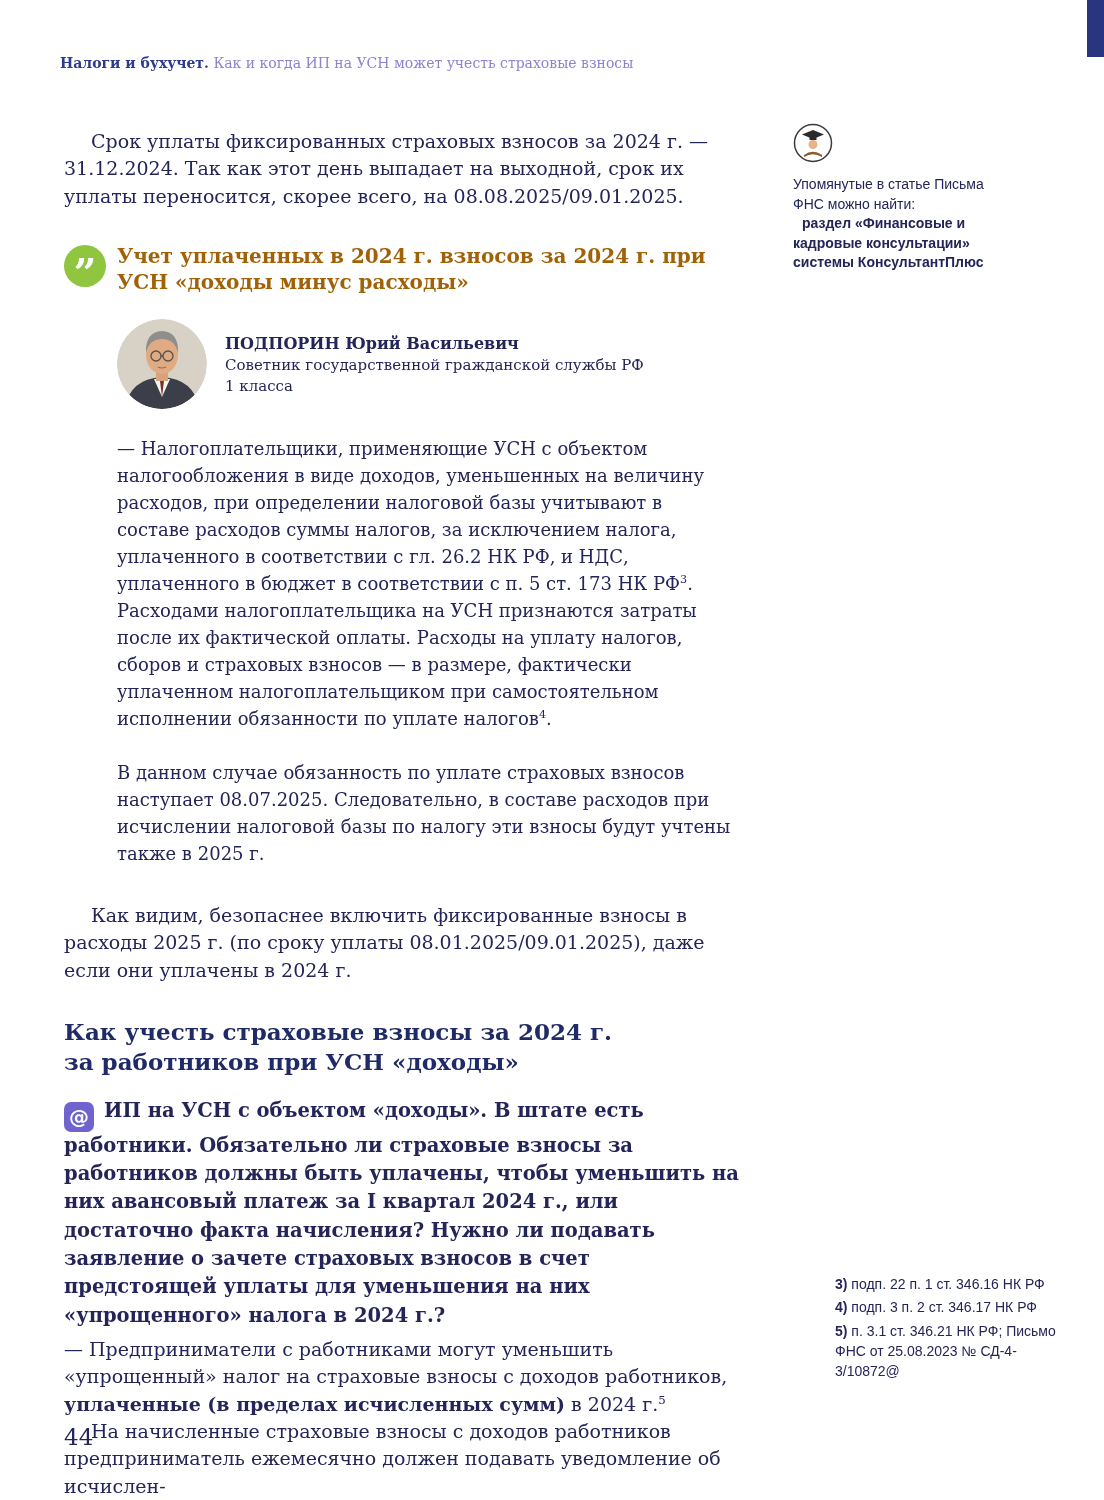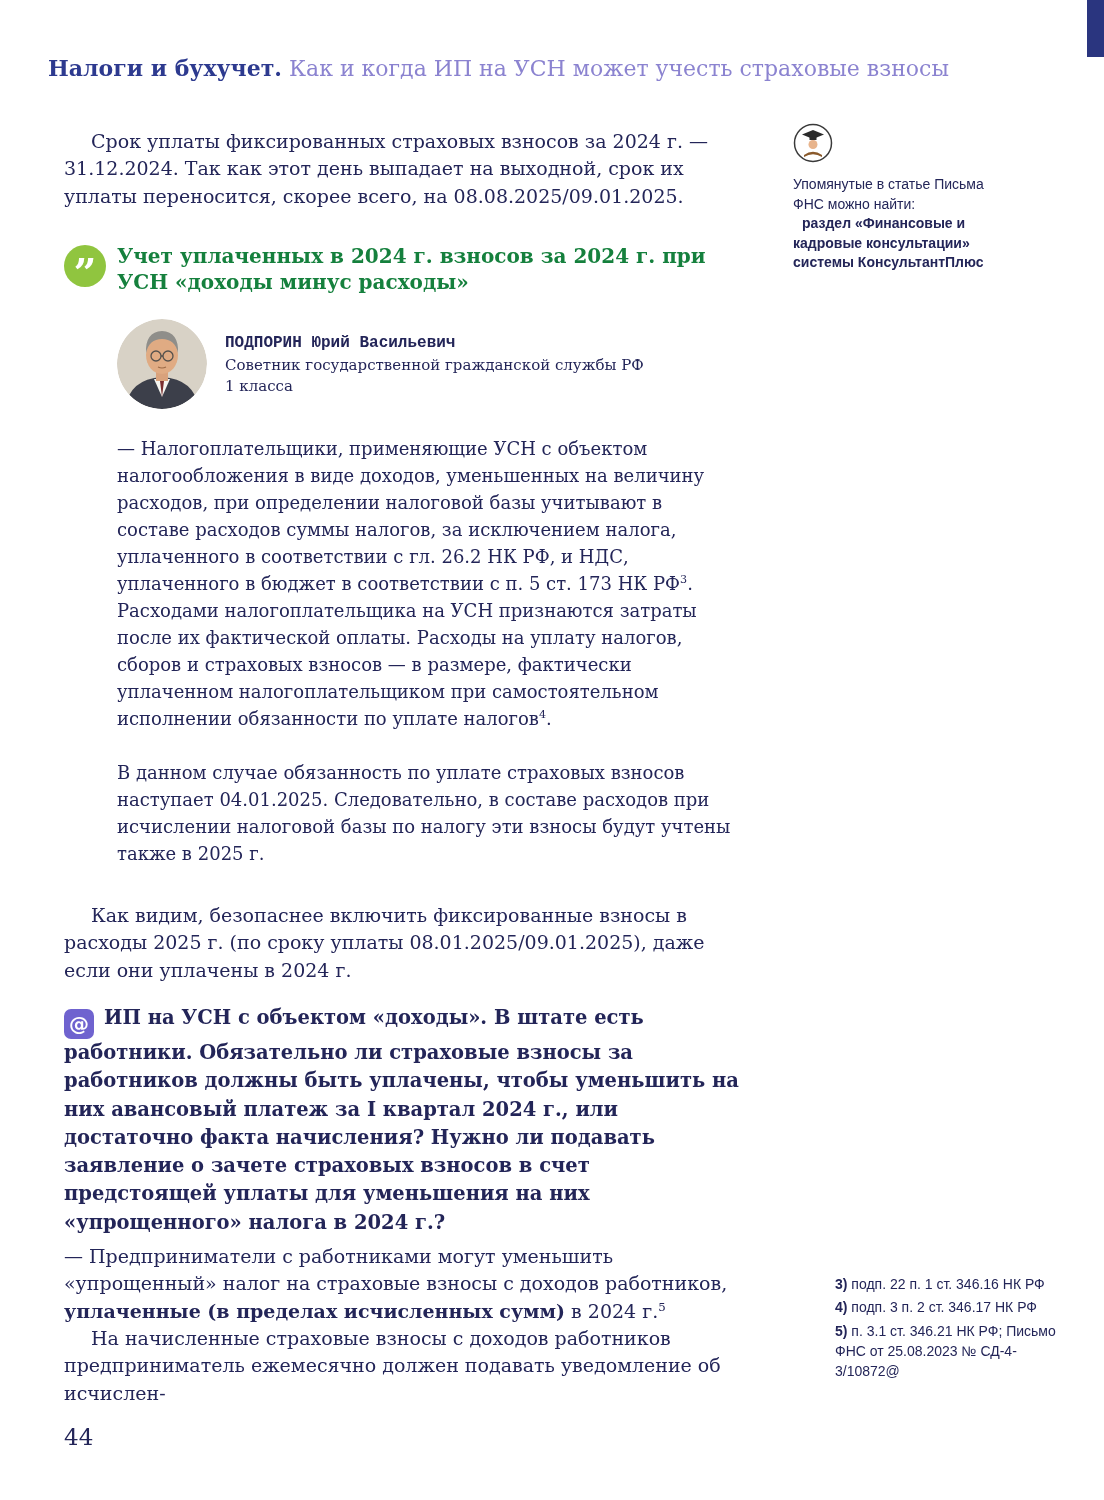--- a/index.html
+++ b/index.html
@@ -3,43 +3,43 @@
 <meta charset="utf-8">
 <style>
   * { margin:0; padding:0; box-sizing:border-box; }
   html,body { background:#ffffff; }
   .page {
     position:relative; width:1104px; height:1500px; background:#ffffff;
     font-family:"DejaVu Serif", serif; color:#232558; overflow:hidden;
   }
   .corner-bar { position:absolute; top:0; right:0; width:17px; height:57px; background:#2a357f; }
 
-  .header { position:absolute; top:55px; left:48px; font-size:22px; line-height:1.2; white-space:nowrap; }
+  .header { position:absolute; top:55px; left:60px; font-size:14px; line-height:1.2; white-space:nowrap; }
   .hdr-bold { font-weight:bold; color:#2d3a8f; }
   .hdr-light { color:#8b83d0; }
 
   .main-col { position:absolute; left:64px; top:128px; width:682px; }
   .body-p { font-size:19px; line-height:1.44; text-align:left; }
   .indent { text-indent:27px; }
 
   
   .quote-block { position:relative; margin-top:33px; padding-left:53px; }
   .quote-icon {
     position:absolute; left:0; top:2px; width:42px; height:42px; border-radius:50%;
     background:#90c53f; display:flex; align-items:center; justify-content:center;
   }
   .quote-icon span {
     color:#ffffff; font-family:"DejaVu Serif", serif; font-weight:bold;
     font-size:40px; line-height:1; transform:translateY(7px);
   }
-  .quote-heading { font-size:20px; line-height:1.3; font-weight:bold; color:#15803d; max-width:600px; }
+  .quote-heading { font-size:20px; line-height:1.3; font-weight:bold; color:#a16207; max-width:600px; }
   .expert-row { display:flex; margin-top:24px; align-items:flex-start; }
   .avatar { width:90px; height:90px; border-radius:50%; overflow:hidden; flex:0 0 90px; }
   .expert-meta { margin-left:18px; padding-top:14px; }
-  .expert-name { font-weight:bold; font-size:16px; line-height:1.35;font-family:Liberation Mono, monospace; }
+  .expert-name { font-weight:bold; font-size:16px; line-height:1.35; }
   .expert-title { font-size:15px; line-height:1.4; }
   .quote-body { margin-top:26px; max-width:622px; }
   .quote-p { font-size:18px; line-height:1.5; }
   .quote-p + .quote-p { margin-top:27px; }
   sup { font-size:0.62em; line-height:0; }
 
   .conclusion { margin-top:35px; }
 
   .section-heading { margin-top:33px; font-size:23px; line-height:1.3; font-weight:bold; color:#1f2a66; }
 
@@ -111,26 +111,30 @@
         </div>
         <div class="expert-meta">
           <div class="expert-name">ПОДПОРИН Юрий Васильевич</div>
           <div class="expert-title">Советник государственной гражданской службы РФ</div>
           <div class="expert-title">1 класса</div>
         </div>
       </div>
 
       <div class="quote-body">
         <p class="quote-p"><span>— Налогоплательщики, применяющие УСН с объектом налогообложения в виде доходов, уменьшенных на величину расходов, при определении налоговой базы учитывают в составе расходов суммы налогов, за исключением налога, уплаченного в соответствии с гл. 26.2 НК РФ, и НДС, уплаченного в бюджет в соответствии с п. 5 ст. 173 НК РФ</span><sup>3</sup><span>. Расходами налогоплательщика на УСН признаются затраты после их фактической оплаты. Расходы на уплату налогов, сборов и страховых взносов — в размере, фактически уплаченном налогоплательщиком при самостоятельном исполнении обязанности по уплате налогов</span><sup>4</sup><span>.</span></p>
-        <p class="quote-p">В данном случае обязанность по уплате страховых взносов наступает 04.01.2025. Следовательно, в составе расходов при исчислении налоговой базы по налогу эти взносы будут учтены также в 2025 г.</p>
+        <p class="quote-p">В данном случае обязанность по уплате страховых взносов наступает 08.07.2025. Следовательно, в составе расходов при исчислении налоговой базы по налогу эти взносы будут учтены также в 2025 г.</p>
       </div>
     </section>
 
     <p class="body-p indent conclusion">Как видим, безопаснее включить фиксированные взносы в расходы 2025 г. (по сроку уплаты 08.01.2025/09.01.2025), даже если они уплачены в 2024 г.</p>
 
+    <h2 class="section-heading">
+      <span>Как учесть страховые взносы за 2024 г.</span><br>
+      <span>за работников при УСН «доходы»</span>
+    </h2>
 
     <p class="question"><span class="at-icon">@</span><span>ИП на УСН с объектом «доходы». В штате есть работники. Обязательно ли страховые взносы за работников должны быть уплачены, чтобы уменьшить на них авансовый платеж за I квартал 2024 г., или достаточно факта начисления? Нужно ли подавать заявление о зачете страховых взносов в счет предстоящей уплаты для уменьшения на них «упрощенного» налога в 2024 г.?</span></p>
 
     <p class="body-p answer"><span>— Предприниматели с работниками могут уменьшить «упрощенный» налог на страховые взносы с доходов работников, </span><strong>уплаченные (в пределах исчисленных сумм)</strong><span> в 2024 г.</span><sup>5</sup></p>
     <p class="body-p indent">На начисленные страховые взносы с доходов работников предприниматель ежемесячно должен подавать уведомление об исчислен-</p>
 
   </main>
 
   <aside class="sidebar-note">
     <div class="scholar-icon">

